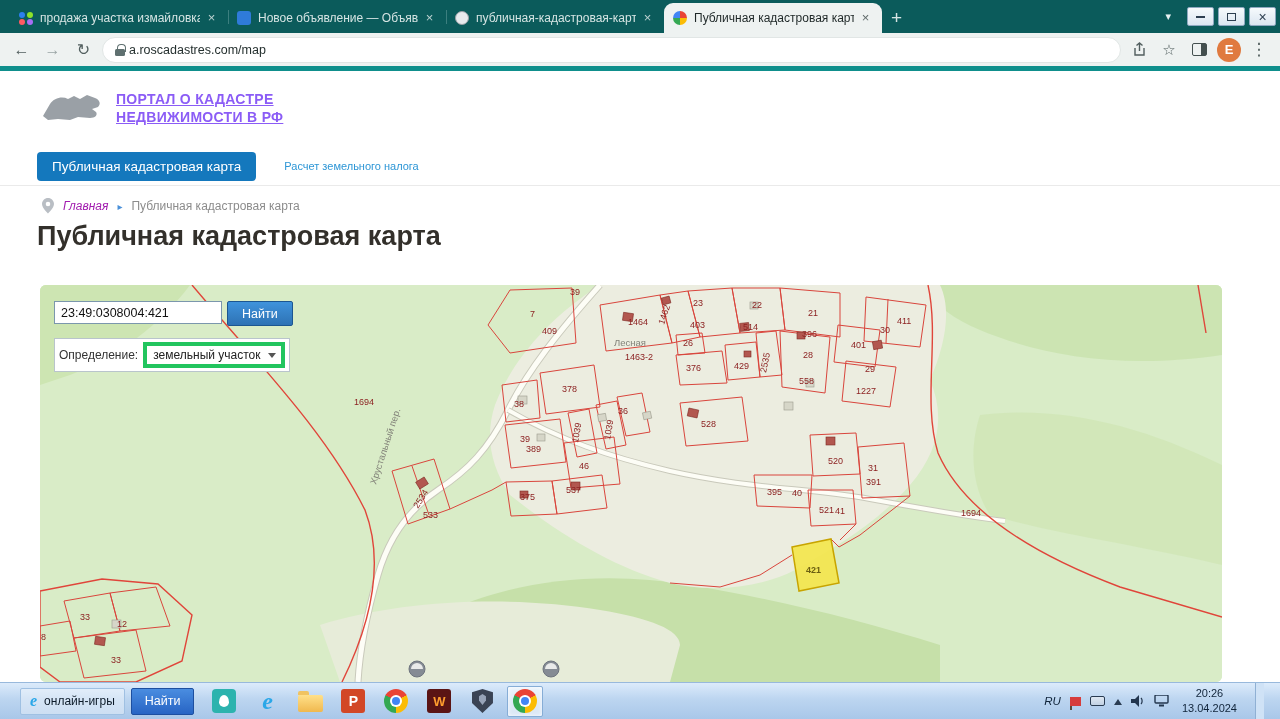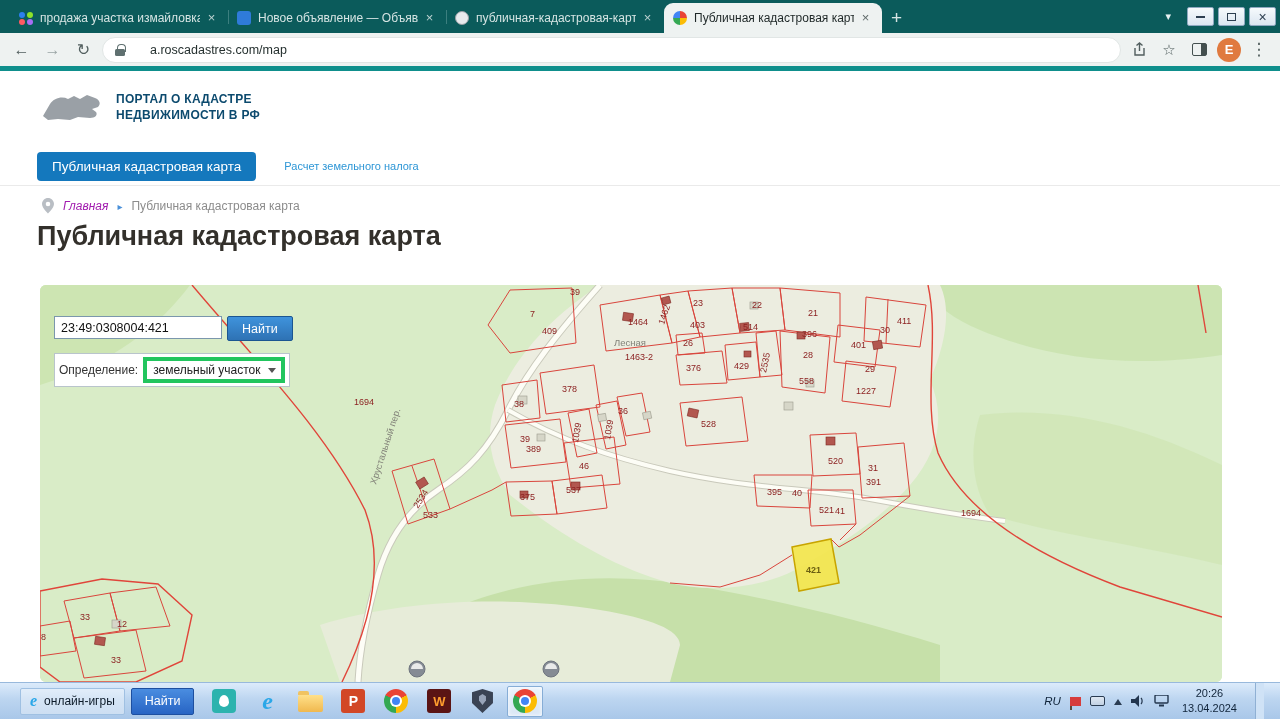--- a/index.html
+++ b/index.html
@@ -29,36 +29,36 @@
   .chev::before { content:'▾'; }
   .winbtn { width:27px; height:19px; background:linear-gradient(#f6fafc,#dbe6f1); border:1px solid #8ea8c0; border-radius:2px; display:flex; align-items:center; justify-content:center; font-size:12px; color:#2c3e50; margin-left:4px; }
   .glyph-min { width:9px; border-bottom:2px solid #2c3e50; height:2px; }
   .glyph-max { width:9px; height:8px; border:1.5px solid #2c3e50; }
   .glyph-close::before { content:'×'; font-size:14px; }
 
   
   .toolbar { position:absolute; top:33px; left:0; right:0; height:33px; background:#eef2f1; display:flex; align-items:center; padding:0 9px; gap:6px; }
   .navbtn { width:25px; height:25px; display:flex; align-items:center; justify-content:center; font-size:16px; color:#515e5e; border-radius:50%; }
   .navbtn.dim { color:#9aa5a5; }
-  .addr { flex:1; height:26px; background:#fff; border:1px solid #e1e6e5; border-radius:13px; display:flex; align-items:center; padding:0 12px; font-size:12.5px; color:#25302f; gap:25px; }
+  .addr { flex:1; height:26px; background:#fff; border:1px solid #e1e6e5; border-radius:13px; display:flex; align-items:center; padding:0 12px; font-size:12.5px; color:#25302f; gap:4px; }
   .lock { position:relative; width:10px; height:12px; flex:none; }
   .lock::before { content:''; position:absolute; top:0; left:1.5px; width:7px; height:7px; border:1.5px solid #5f7070; border-bottom:none; border-radius:4px 4px 0 0; }
   .lock::after { content:''; position:absolute; bottom:0; left:0; width:10px; height:7px; background:#5f7070; border-radius:1.5px; }
   .tool-ic { width:24px; height:24px; display:flex; align-items:center; justify-content:center; color:#515e5e; font-size:15px; }
   .star::before { content:'☆'; }
   .menu3::before { content:'⋮'; font-size:17px; }
   .panelic { width:15px; height:13px; border:1.5px solid #44504f; border-radius:2px; position:relative; }
   .panelic::after { content:''; position:absolute; right:0; top:0; bottom:0; width:5px; background:#44504f; }
   .avatar { width:24px; height:24px; border-radius:50%; background:#e07a3f; color:#fff; font-size:13px; display:flex; align-items:center; justify-content:center; font-weight:bold; }
   .accent { position:absolute; top:66px; left:0; right:0; height:5px; background:#0f8f8c; }
 
   
   .page { position:absolute; top:71px; left:0; right:0; height:611px; background:#fff; overflow:hidden; }
   .logo-row { position:absolute; top:17px; left:40px; display:flex; gap:12px; align-items:center; }
-  .logo-text { font-size:12px; font-weight:bold; color:#0c4a6e; line-height:1.3; letter-spacing:.3px; }
+  .logo-text { font-size:14px; font-weight:bold; color:#8b5cf6; line-height:1.3; letter-spacing:.3px;text-decoration:underline; }
   .nav-row { position:absolute; top:80px; left:37px; display:flex; gap:28px; align-items:center; height:30px; }
   .nav-active { background:#1478bd; color:#fff; font-size:13.5px; padding:7px 15px; border-radius:4px; }
   .nav-link { color:#2d96d6; font-size:11px; }
   .nav-sep { position:absolute; top:114px; left:0; right:0; border-top:1px solid #eaeaea; }
   .breadcrumb { position:absolute; top:127px; left:42px; display:flex; align-items:center; gap:9px; font-size:12px; }
   .bc-home { color:#a21caf;font-style:italic; }
   .bc-sep { color:#4a90d9; font-size:10px; }
   .bc-sep::before { content:'▸'; }
   .bc-cur { color:#8c8c8c; }
   .h1 { position:absolute; top:150px; left:37px; font-size:27px; font-weight:bold; color:#33302b; }
@@ -66,21 +66,21 @@
   
   .map-wrap { position:absolute; top:214px; left:40px; width:1182px; height:397px; border-radius:6px; overflow:hidden; background:#d9ecc7; }
   .map-wrap svg.mapsvg { position:absolute; inset:0; }
   .pc { fill:none; stroke:#d9453c; stroke-width:1; }
   .qline { fill:none; stroke:#e0453a; stroke-width:1.4; }
   .road-c { fill:none; stroke:#c9c9bb; }
   .road-f { fill:none; stroke:#fdfdf6; }
   .plbl { fill:#8c2222; font-size:9px; font-family:"Liberation Sans",sans-serif; }
   .plbl.hl { fill:#6b5f12; font-weight:bold; }
   .slbl { fill:#83837a; font-size:9.5px; font-family:"Liberation Sans",sans-serif; }
-  .map-controls { position:absolute; top:16px; left:14px;margin-top:15px; }
+  .map-controls { position:absolute; top:16px; left:14px; }
   .mc-row1 { display:flex; gap:5px; }
   .mc-input { width:168px; height:23px; border:1px solid #7b97ad; font-size:12.5px; padding:0 6px; color:#111; font-family:"Liberation Sans",sans-serif; }
   .mc-btn { height:25px; padding:0 14px; background:linear-gradient(#3f93dc,#2e72b4); border:1px solid #1c5691; border-radius:2px; color:#fff; font-size:12.5px; font-family:"Liberation Sans",sans-serif; }
   .mc-row2 { margin-top:12px; display:inline-flex; align-items:center; gap:5px; background:#fff; border:1px solid #b9c4cc; padding:3px 4px; font-size:12px; color:#333; }
   .mc-select { position:relative; border:4px solid #22c55e; background:#fff; padding:2px 20px 2px 6px; font-size:12px; color:#222; }
   .mc-select::after { content:''; position:absolute; right:5px; top:7px; border:4px solid transparent; border-top:5px solid #555; }
 
   
   .taskbar { position:absolute; bottom:0; left:0; right:0; height:37px; background:linear-gradient(#dcebfb,#bcd5f0 45%,#a9c7e9); border-top:1px solid #98b9dc; display:flex; align-items:center; padding:0 16px; }
   .ql { display:flex; align-items:center; gap:7px; padding:0 9px; margin-left:4px; background:rgba(255,255,255,.38); border:1px solid #9fc0e2; border-radius:2px; height:27px; }

